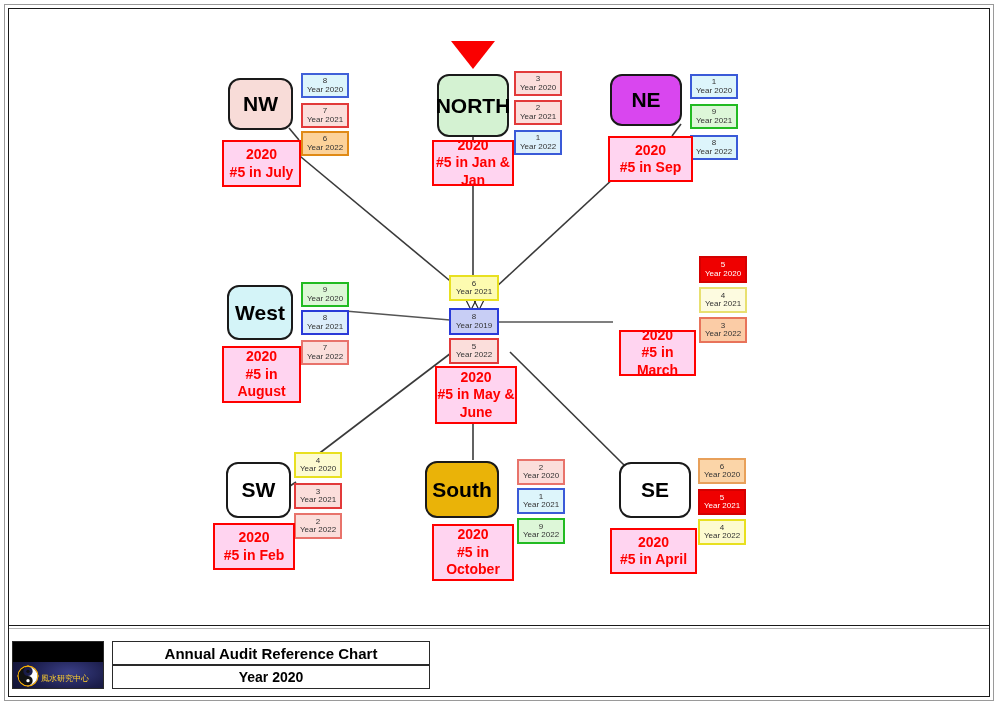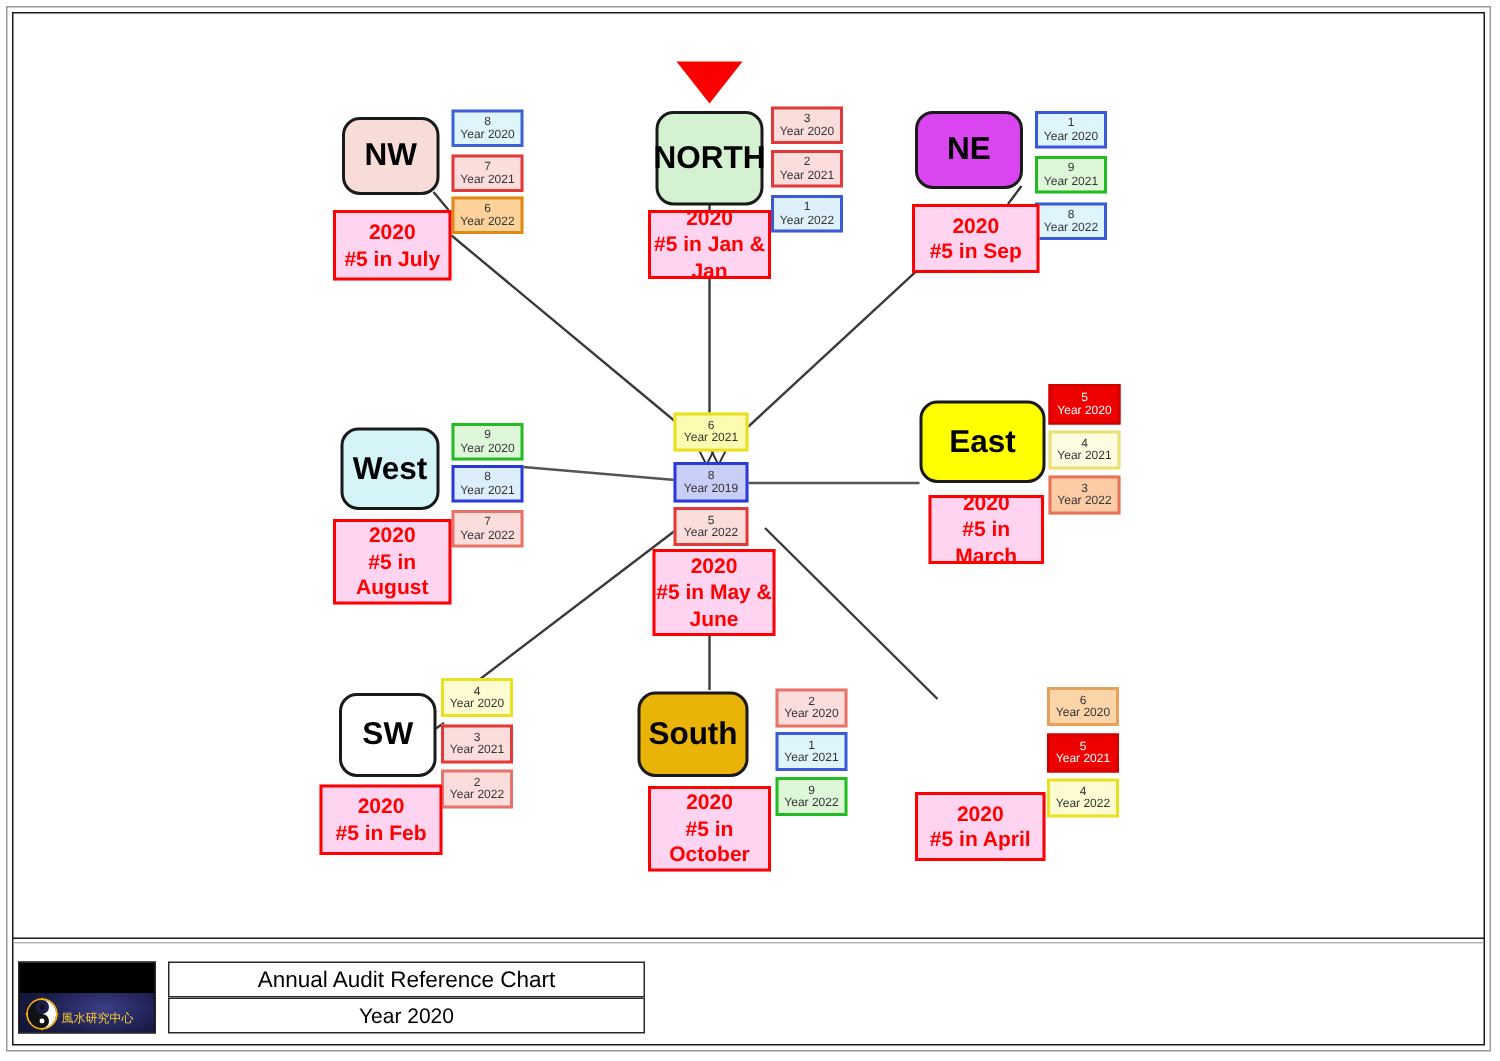--- a/index.html
+++ b/index.html
@@ -204,21 +204,21 @@
     font-family: "DejaVu Sans", sans-serif;
   }
   .title-cell {
     position: absolute;
     box-sizing: border-box;
     border: 1px solid #2a2a2a;
     background: #ffffff;
     display: flex;
     align-items: center;
     justify-content: center;
-    font-weight: normal;
+    font-weight: bold;
     color: #000000;
   }
   .title-cell.main { font-size: 15px; }
   .title-cell.sub  { font-size: 14px; }
 </style>
 </head>
 <body>
 
 <div id="page">
 
@@ -352,23 +352,20 @@
   <div class="center-chip" style="left:449px; top:338px; width:50px; height:26px; background:#fbdedb; border-color:#e23a3a;">
     <span class="chip-num">5</span>
     <span class="chip-year">Year 2022</span>
   </div>
   <div class="note" style="left:435px; top:366px; width:82px; height:58px;">
     <span>2020</span>
     <span>#5 in May &amp;</span>
     <span>June</span>
   </div>
 
-  <div class="sector big" style="left:613px; top:267px; width:84px; height:55px; background:#ffff00;">
-    <span>East</span>
-  </div>
   <div class="chip" style="left:699px; top:256px; width:48px; height:27px; background:#ef0000; border-color:#d40000; color:#ffffff;">
     <span class="chip-num">5</span>
     <span class="chip-year">Year 2020</span>
   </div>
   <div class="chip" style="left:699px; top:287px; width:48px; height:26px; background:#fdfbe0; border-color:#e8e070;">
     <span class="chip-num">4</span>
     <span class="chip-year">Year 2021</span>
   </div>
   <div class="chip" style="left:699px; top:317px; width:48px; height:26px; background:#fbcca6; border-color:#e8735a;">
     <span class="chip-num">3</span>
@@ -413,20 +410,23 @@
   <div class="chip" style="left:517px; top:518px; width:48px; height:26px; background:#ddf7d8; border-color:#22bb22;">
     <span class="chip-num">9</span>
     <span class="chip-year">Year 2022</span>
   </div>
   <div class="note" style="left:432px; top:524px; width:82px; height:57px;">
     <span>2020</span>
     <span>#5 in</span>
     <span>October</span>
   </div>
 
+  <div class="sector big" style="left:619px; top:462px; width:72px; height:56px; background:#ffffff;">
+    <span>SE</span>
+  </div>
   <div class="chip" style="left:698px; top:458px; width:48px; height:26px; background:#fbd5a8; border-color:#e8a05a;">
     <span class="chip-num">6</span>
     <span class="chip-year">Year 2020</span>
   </div>
   <div class="chip" style="left:698px; top:489px; width:48px; height:26px; background:#ef0000; border-color:#d40000; color:#ffffff;">
     <span class="chip-num">5</span>
     <span class="chip-year">Year 2021</span>
   </div>
   <div class="chip" style="left:698px; top:519px; width:48px; height:26px; background:#fdfbd0; border-color:#e8e020;">
     <span class="chip-num">4</span>

